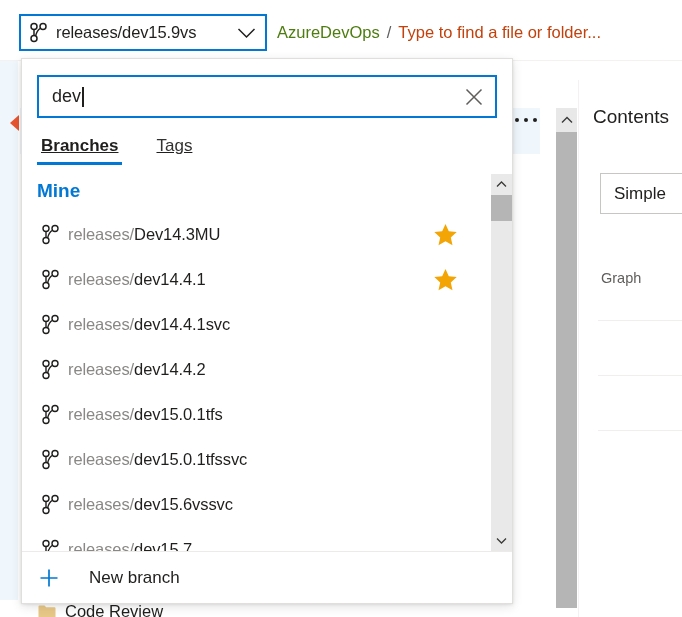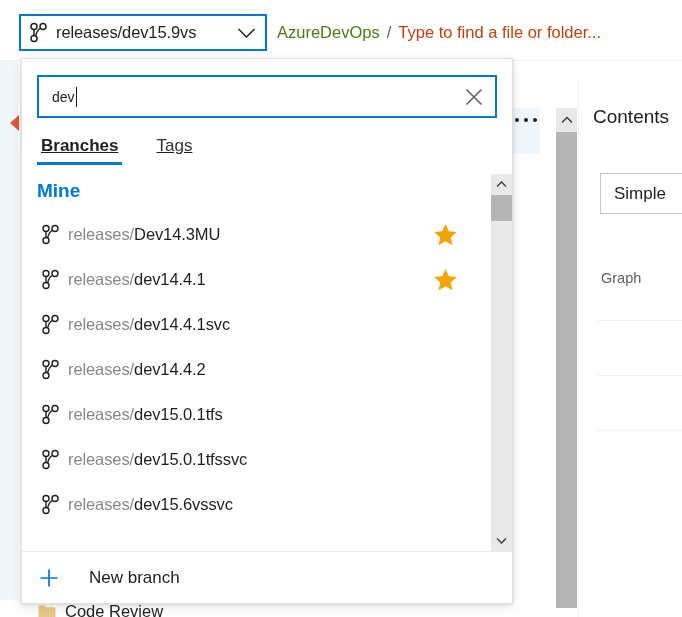--- a/index.html
+++ b/index.html
@@ -211,21 +211,21 @@
     height: 43px;
     box-sizing: border-box;
     border: 2px solid #0078d4;
     background: #ffffff;
     display: flex;
     align-items: center;
   }
   .dd-search-text {
     flex: 1 1 auto;
     padding-left: 13px;
-    font-size: 14px;
+    font-size: 18px;
     color: #201f1e;
     white-space: nowrap;
     display: flex;
     align-items: center;
   }
   .caret {
     display: inline-block;
     width: 1.5px;
     height: 20px;
     background: #201f1e;
@@ -536,20 +536,33 @@
   <circle cx="4" cy="4.5" r="3" fill="none" stroke="#201f1e" stroke-width="1.4"></circle>
   <circle cx="4" cy="16.5" r="3" fill="none" stroke="#201f1e" stroke-width="1.4"></circle>
   <circle cx="13" cy="4.5" r="3" fill="none" stroke="#201f1e" stroke-width="1.4"></circle>
   <path d="M4 7.5 V13.5" stroke="#201f1e" stroke-width="1.4" fill="none"></path>
   <path d="M10 6.5 Q7 8.5 5.5 14.2" stroke="#201f1e" stroke-width="1.4" fill="none"></path>
 </svg>
           </span>
           <span class="it-name"><span class="it-prefix">releases/</span><span class="it-match">dev15.6vssvc</span></span>
           <span class="it-star"></span>
         </div>
+        <div class="dd-item">
+          <span class="it-icon">
+            <svg width="17" height="21" viewBox="0 0 17 21" aria-hidden="true">
+  <circle cx="4" cy="4.5" r="3" fill="none" stroke="#201f1e" stroke-width="1.4"></circle>
+  <circle cx="4" cy="16.5" r="3" fill="none" stroke="#201f1e" stroke-width="1.4"></circle>
+  <circle cx="13" cy="4.5" r="3" fill="none" stroke="#201f1e" stroke-width="1.4"></circle>
+  <path d="M4 7.5 V13.5" stroke="#201f1e" stroke-width="1.4" fill="none"></path>
+  <path d="M10 6.5 Q7 8.5 5.5 14.2" stroke="#201f1e" stroke-width="1.4" fill="none"></path>
+</svg>
+          </span>
+          <span class="it-name"><span class="it-prefix">releases/</span><span class="it-match">dev15.7</span></span>
+          <span class="it-star"></span>
+        </div>
       </div>
 
     <div class="dd-scrollbar">
       <div class="dd-sb-up">
         <svg width="11" height="7" viewBox="0 0 11 7" aria-hidden="true">
           <path d="M1 5.5 L5.5 1 L10 5.5" stroke="#3b3a39" stroke-width="1.3" fill="none"></path>
         </svg>
       </div>
       <div class="dd-sb-thumb"></div>
       <div class="dd-sb-down">

